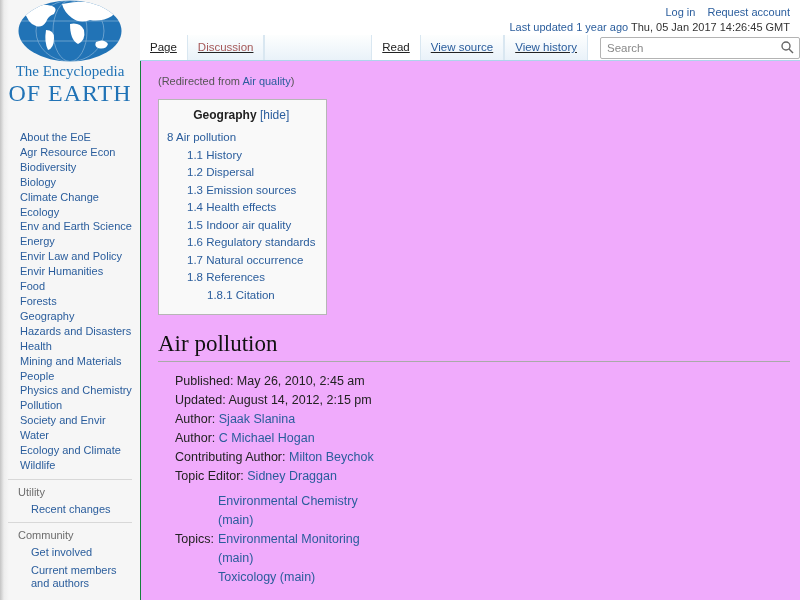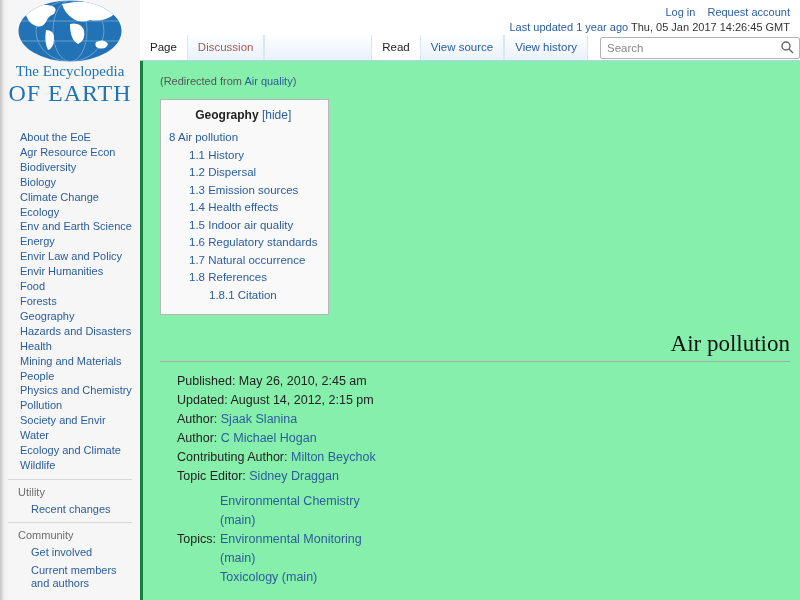--- a/index.html
+++ b/index.html
@@ -31,60 +31,60 @@
   
   .main{position:absolute;left:140px;top:0;right:0;height:600px;background:#fff;}
 
   .personal{position:absolute;top:5px;right:10px;text-align:right;font-size:11px;line-height:15px;color:#333;}
   .personal a{color:#2a5d9c;}
   .personal .gap{display:inline-block;width:12px;}
 
   .tabstrip{
     position:absolute;top:35px;left:0;right:0;height:25px;
     border-bottom:1px solid #aed4ec;background:#4d7c0f;
-    display:flex;align-items:stretch;font-size:11.5px;
+    display:flex;align-items:stretch;font-size:11.5px;text-decoration:underline;
   }
   .tab{padding:0 10px;line-height:25px;white-space:nowrap;}
   .tab.active{background:#fff;color:#222;}
   .tb-blue{background:linear-gradient(to bottom,#fdfefe,#e9f2f9);border-left:1px solid #d9e7f1;border-right:1px solid #d9e7f1;}
   .tab a{display:block;}
   .tab-red a{color:#a55858;}
   .tab-blue a{color:#2a5d9c;}
   .gap-spacer{width:170px;}
   .search-zone{flex:1;background:#fff;display:flex;align-items:center;padding-left:12px;}
   .search-wrap{position:relative;}
   .search-input{
     width:168px;height:16px;border:1px solid #b3b3b3;border-radius:2px;
     font-size:11.5px;padding:2px 24px 2px 6px;color:#333;outline:none;
     font-family:"Liberation Sans",sans-serif;
   }
   .search-input::placeholder{color:#888;}
   .search-icon{position:absolute;right:6px;top:3px;width:14px;height:14px;}
 
   
   .content{
-    position:absolute;top:61px;left:0;right:0;bottom:0;background:#86efac;
-    border-left:3px solid #15803d;padding:8px 10px 0 17px;overflow:hidden;
+    position:absolute;top:61px;left:0;right:0;bottom:0;background:#f0abfc;
+    border-left:1px solid #15803d;padding:8px 10px 0 17px;overflow:hidden;
   }
   .redirect{font-size:11px;color:#555;margin-top:6px;}
 
   .toc{
     display:inline-block;border:1px solid #b6b6b6;background:#f9f9f9;
     padding:8px 10px 10px 8px;margin-top:12px;font-size:11.5px;min-width:130px;
   }
   .toc-title{text-align:center;font-size:12px;margin-bottom:7px;color:#222;}
   .toc-title b{font-weight:bold;}
   .toc-item{line-height:17.5px;}
   .toc-item a{color:#2a5d9c;}
   .toc-l2{padding-left:20px;}
   .toc-l3{padding-left:40px;}
 
   .page-title{
     font-family:"Liberation Serif",serif;font-size:23px;font-weight:400;color:#111;
-    margin:16px 0 0 0;padding-bottom:4px;border-bottom:1px solid #a9a9a9;text-align:right;
+    margin:16px 0 0 0;padding-bottom:4px;border-bottom:1px solid #a9a9a9;
   }
 
   .meta{margin:10px 0 0 17px;font-size:12.5px;line-height:19px;color:#222;}
   .meta a{color:#2a5d9c;}
 
   .topics-row{position:relative;margin:6px 0 0 17px;font-size:12.5px;line-height:19px;}
   .topics-label{position:absolute;left:0;top:38px;color:#222;}
   .topics-list{margin:0 0 0 43px;padding:0;list-style:none;width:150px;}
   .topics-list a{color:#2a5d9c;}
 

